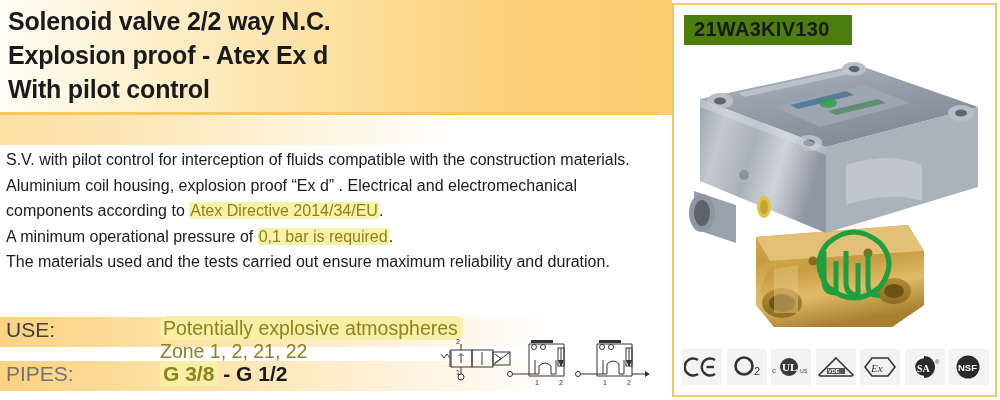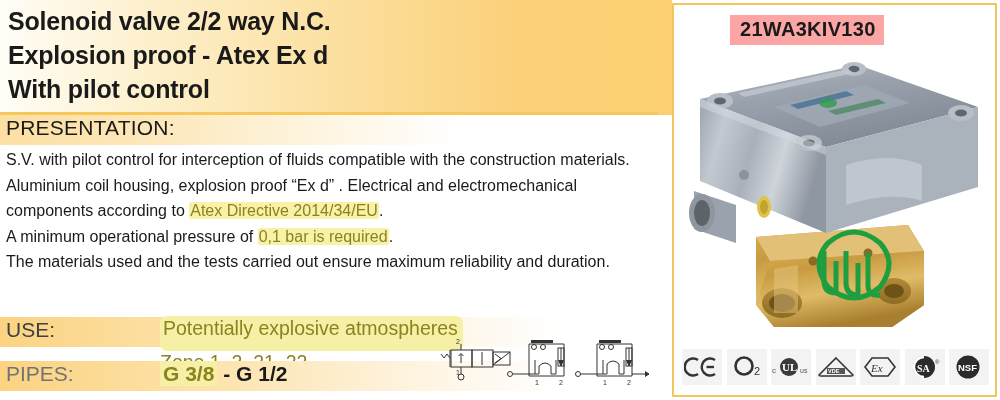--- a/index.html
+++ b/index.html
@@ -113,21 +113,21 @@
   #use-value {
     position: absolute;
     left: 160px; top: 316px;
     font-size: 19.5px;
     line-height: 22px;
     color: #8c8220;
   }
   #use-value .hlbg {
     background: #f6f0a6;
     border-radius: 7px;
-    padding: 1px 5px 12px 3px;
+    padding: 1px 5px 1px 3px;
     display: inline-block;
   }
 
   
   #pipes-band {
     position: absolute;
     left: 0; top: 361px;
     width: 658px; height: 30px;
     background: linear-gradient(to right,
         #fbd382 0%,
@@ -182,27 +182,26 @@
   }
   #right-panel-inner {
     position: relative;
     width: 100%; height: 100%;
     border: 1px solid #f8d versus;
     box-sizing: border-box;
   }
   #product-code {
     position: absolute;
     left: 8px; top: 8px;
-    background: #fca5a5;
+    background: #4d7c0f;
     color: #1a1a1a;
     font-size: 20px;
     font-weight: bold;
-    padding: 3px 8px 4px 10px;
+    padding: 3px 22px 4px 10px;
     letter-spacing: 0.3px;
-    margin-left: 46px;
   }
 
   
   #product-photo {
     position: absolute;
     left: 2px; top: 48px;
     width: 317px; height: 296px;
     background: #ffffff;
     overflow: hidden;
   }
@@ -237,21 +236,20 @@
   <div id="left-col">
 
     <div id="title-band">
       <div class="title-line">Solenoid valve 2/2 way N.C.</div>
       <div class="title-line">Explosion proof - Atex Ex d</div>
       <div class="title-line">With pilot control</div>
     </div>
     <div id="title-rule"></div>
 
     <div id="presentation-band"></div>
-    <div id="presentation-label">PRESENTATION:</div>
 
     <div id="body-text">
       <span>S.V. with pilot control for interception of fluids compatible with the construction materials. Aluminium coil housing, explosion proof “Ex d” . Electrical and electromechanical components according to </span><span class="hl">Atex Directive 2014/34/EU</span><span>.</span><br>
       <span>A minimum operational pressure of </span><span class="hl">0,1 bar is required</span><span>.</span><br>
       <span>The materials used and the tests carried out ensure maximum reliability and duration.</span>
     </div>
 
     <div id="use-band"></div>
     <div id="use-label">USE:</div>
     <div id="use-value">

